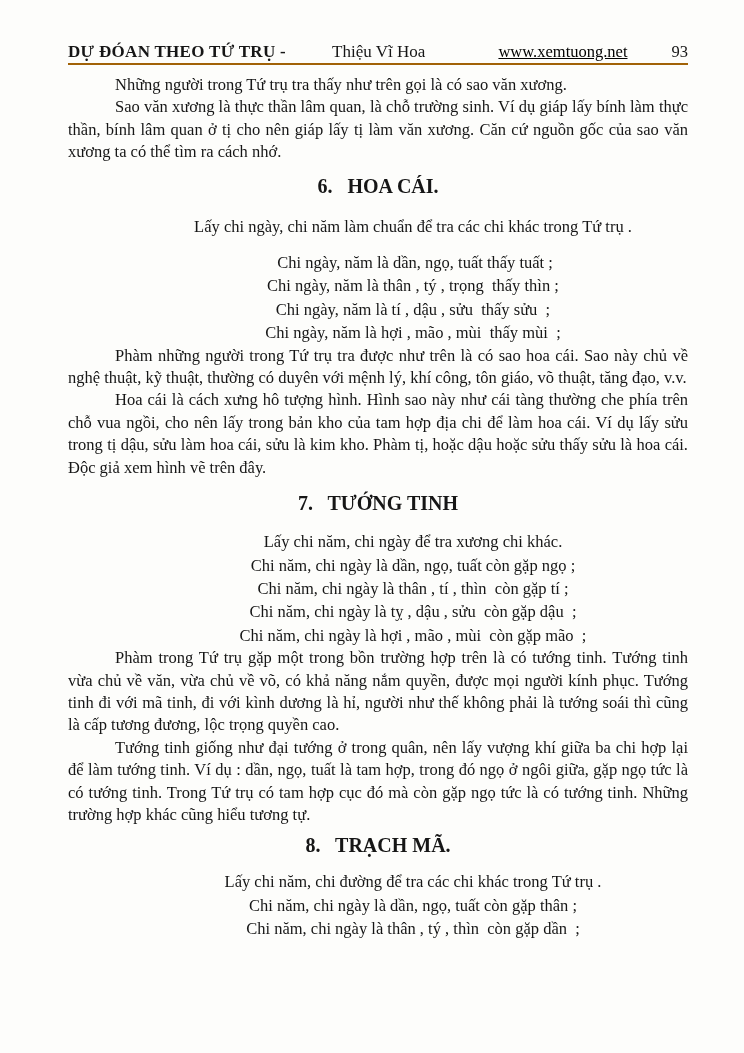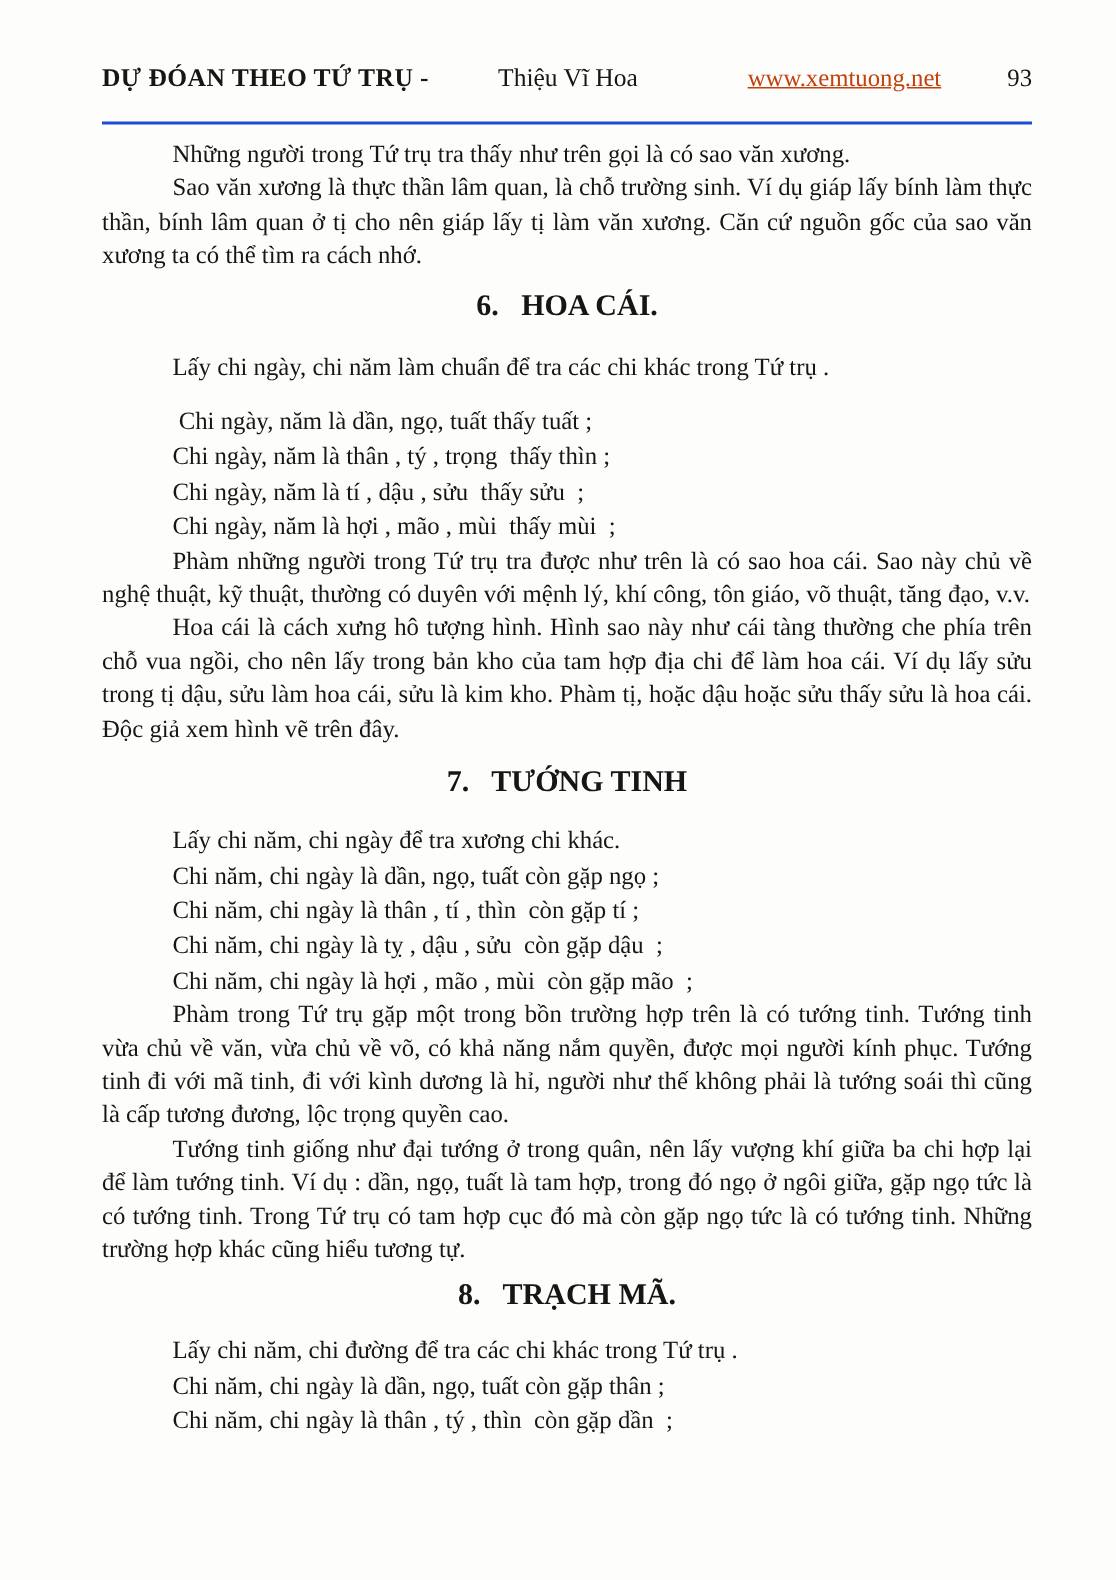--- a/index.html
+++ b/index.html
@@ -13,39 +13,39 @@
     padding: 42px 56px 0 68px;
     font-family: "Liberation Serif", "DejaVu Serif", serif;
     font-size: 16.5px;
     color: #161616;
     overflow: hidden;
   }
   
   .hdr {
     display: flex;
     align-items: baseline;
-    border-bottom: 2px solid #1d4ed8;
-    padding-bottom: 19px;
+    border-bottom: 2px solid #a16207;
+    padding-bottom: 1px;
   }
   .hdr .title {
     font-weight: bold;
     font-size: 17px;
     letter-spacing: 0.3px;
     white-space: nowrap;
   }
   .hdr .author {
     margin-left: 46px;
     font-size: 17px;
     white-space: nowrap;
   }
   .hdr .site {
     margin-left: auto;
     margin-right: 44px;
     text-decoration: underline;
-    color: #c2410c;
+    color: #000000;
     cursor: pointer;
     white-space: nowrap;
   }
   .hdr .pageno { white-space: nowrap; }
   
   main { display: block; padding-top: 9px; }
   p { margin: 0; }
   .para {
     line-height: 22.4px;
     text-align: justify;
@@ -56,24 +56,24 @@
     font-size: 20px;
     font-weight: bold;
     text-align: center;
     line-height: 22px;
     margin: 11px 0 18px 0;
     white-space: pre-wrap;
   }
   .heading.h7 { margin-top: 13px; margin-bottom: 16px; }
   .heading.h8 { margin-top: 8px;  margin-bottom: 14px; }
   .line {
-    margin-left: 47px;
+    margin-left: 70px;
     line-height: 23.4px;
     white-space: pre-wrap;
-    text-align: left;
+    text-align: center;
   }
   .vgap { height: 13px; }
 </style>
 </head>
 <body>
 
 <div class="page">
 
   <header class="hdr">
     <span class="title">DỰ ĐÓAN THEO TỨ TRỤ -</span>

